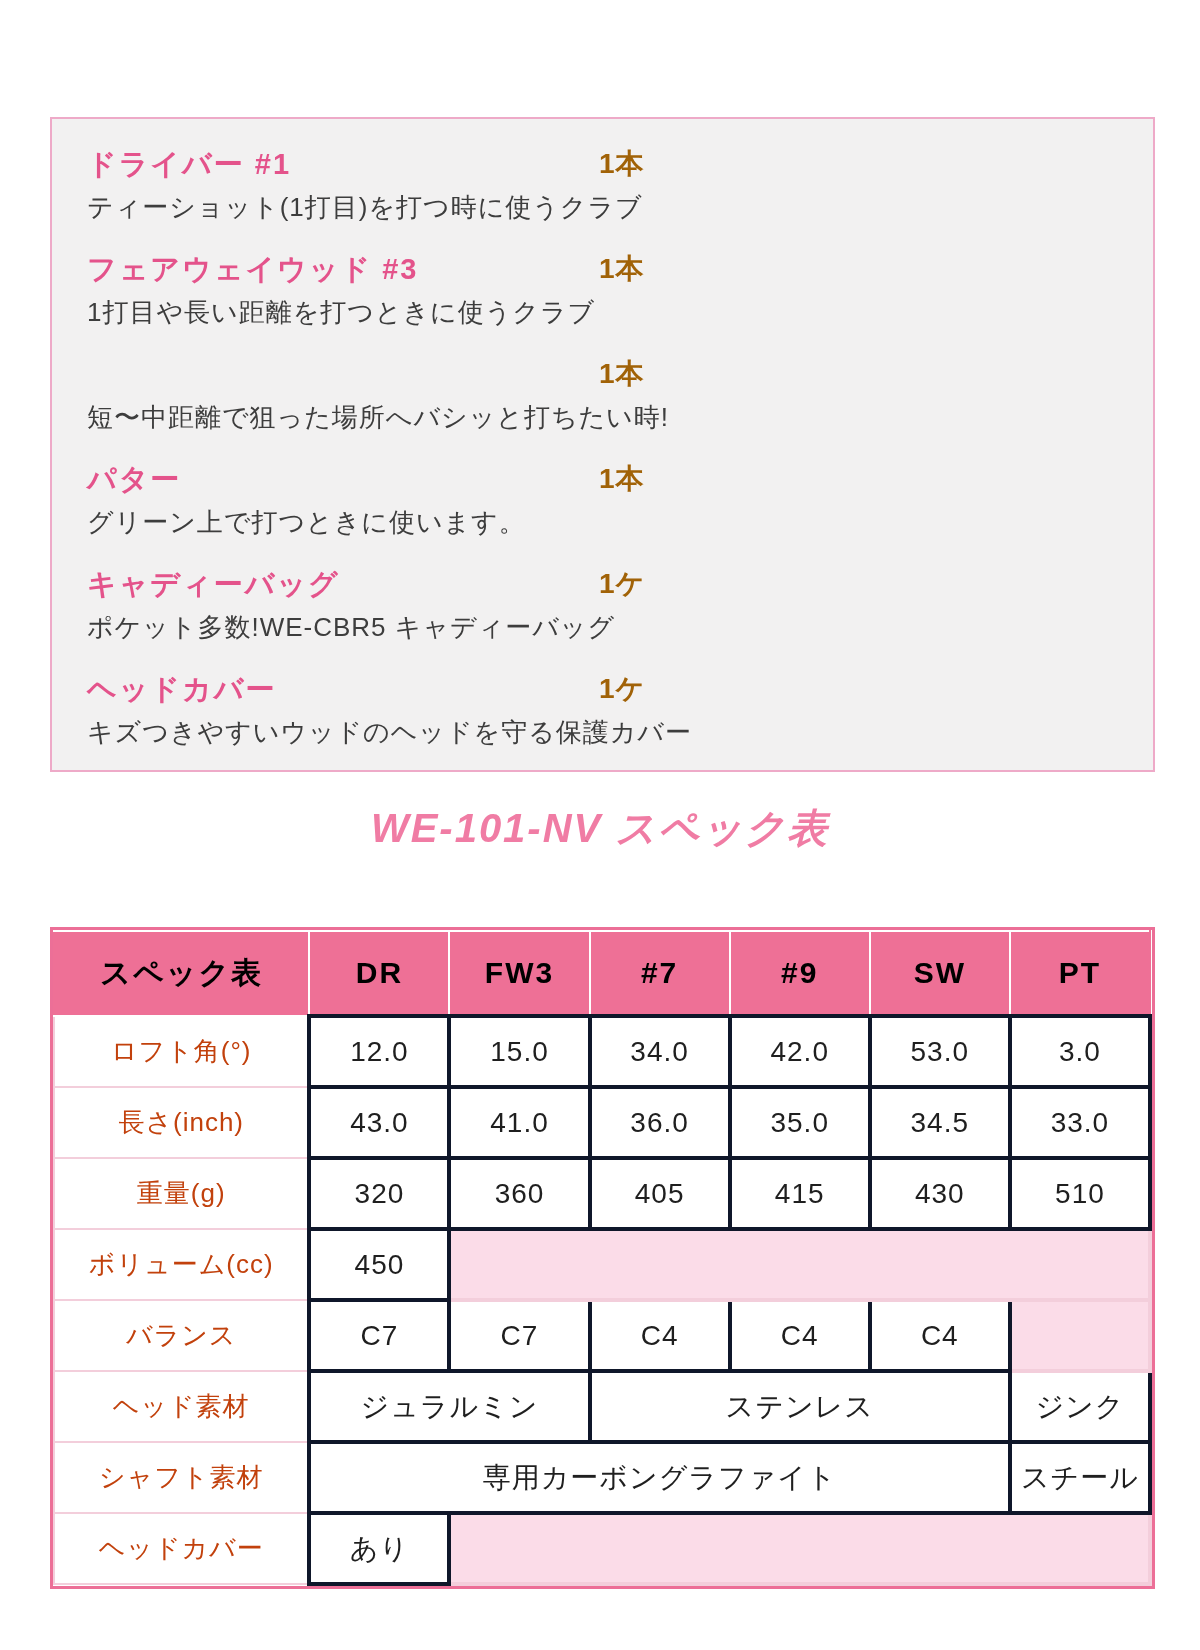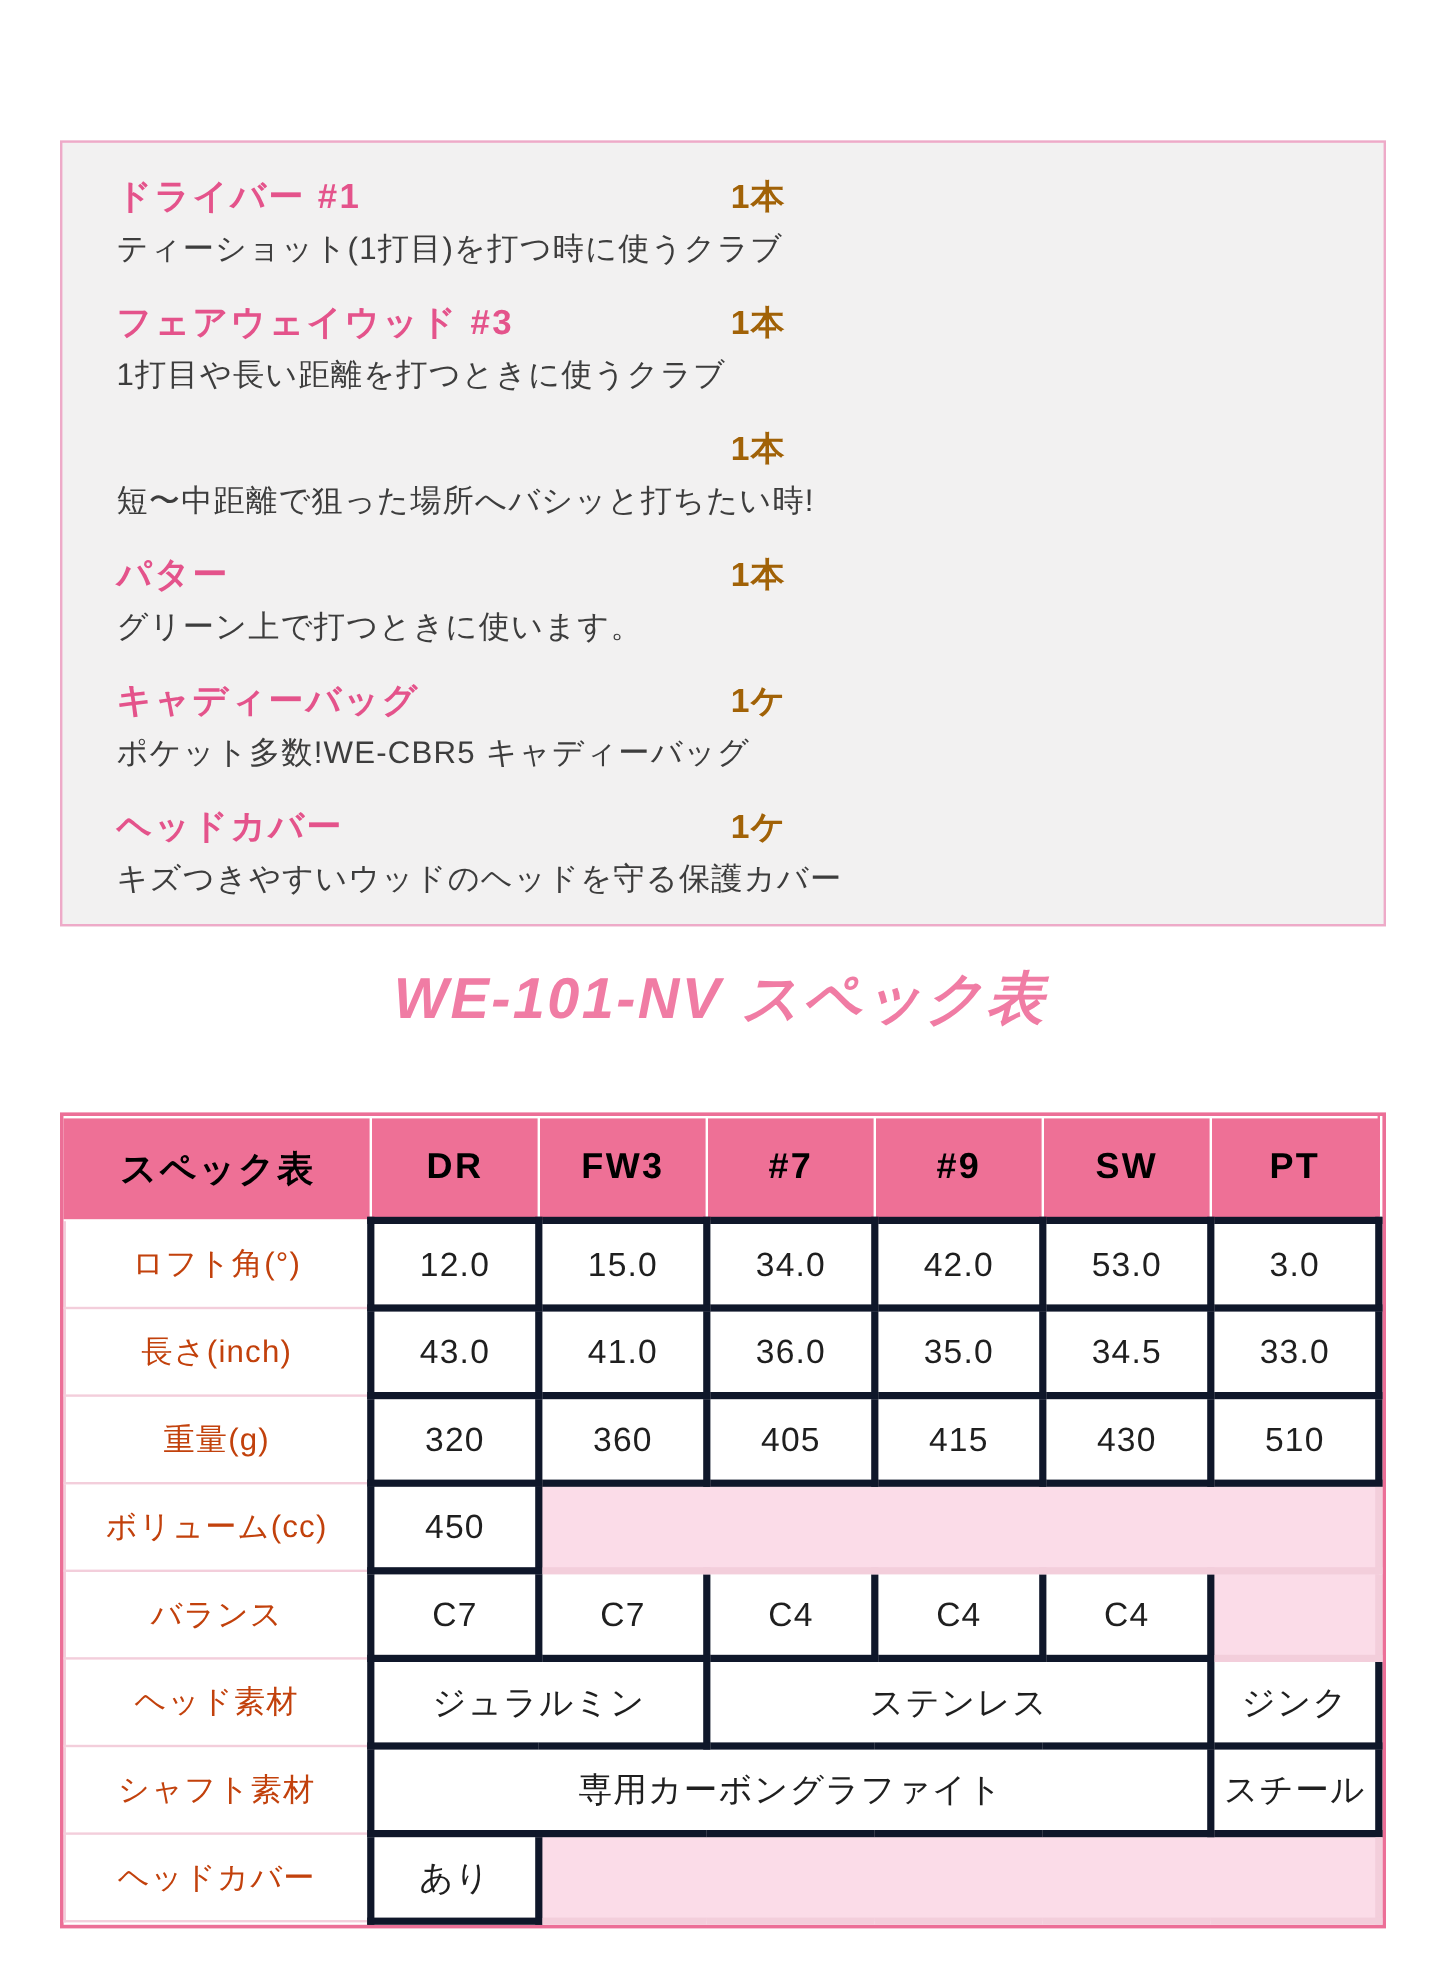--- a/index.html
+++ b/index.html
@@ -5,40 +5,40 @@
   html,body{margin:0;padding:0;}
   body{
     width:1200px;height:1650px;position:relative;background:#ffffff;
     font-family:"Liberation Sans","DejaVu Sans",sans-serif;
     overflow:hidden;
   }
   
   .club-box{
     position:absolute;left:50px;top:117px;width:1105px;height:655px;
     box-sizing:border-box;background:#f2f1f1;border:2px solid #eeaac8;
-    padding:26px 30px 0 45px;
+    padding:26px 30px 0 35px;
   }
   .club-item{position:relative;margin-bottom:26px;}
   .club-item-head{position:relative;height:38px;}
   .club-name{
     color:#e4538b;font-weight:700;font-size:29px;letter-spacing:2px;line-height:38px;
     white-space:nowrap;
   }
   .club-qty{
     position:absolute;left:512px;top:0;color:#a16207;font-weight:700;
     font-size:28px;letter-spacing:1px;line-height:38px;
   }
   .club-desc{
     color:#3d3d3d;font-size:26px;letter-spacing:1px;margin-top:7px;line-height:34px;
     white-space:nowrap;
   }
   
   .spec-title{
     position:absolute;left:0;top:803px;width:1200px;margin:0;text-align:center;
-    font-size:48px;font-style:italic;font-weight:600;color:#f07ca4;letter-spacing:2px;
+    font-size:40px;font-style:italic;font-weight:600;color:#f07ca4;letter-spacing:2px;
     line-height:1.25;
   }
   .spec-table-wrap{
     position:absolute;left:50px;top:927px;width:1105px;box-sizing:border-box;
     border:3px solid #ec6f97;background:#ffffff;
   }
   table.spec{width:100%;border-collapse:collapse;table-layout:fixed;}
   table.spec th,table.spec td{
     text-align:center;vertical-align:middle;padding:0;
   }
@@ -47,21 +47,21 @@
     letter-spacing:2px;height:82px;border:2px solid #ffffff;
   }
   table.spec thead th:first-child{border-left-color:#ee7096;}
   table.spec thead th:last-child{border-right-color:#ee7096;}
   table.spec tbody th{
     font-weight:400;color:#c2410c;font-size:26px;letter-spacing:1px;height:67px;
     border:2px solid #f3cedb;background:#ffffff;
   }
   table.spec tbody td{
     color:#1f1f1f;font-size:28px;letter-spacing:1px;height:67px;
-    border:6px solid #0f172a;background:#ffffff;
+    border:4px solid #0f172a;background:#ffffff;
   }
   table.spec tbody td.shaded{background:#fbdce8;border-color:#f3cedb;}
 </style>
 </head>
 <body>
 
 <section class="club-box">
   <div class="club-item">
     <div class="club-item-head">
       <span class="club-name">ドライバー #1</span>

